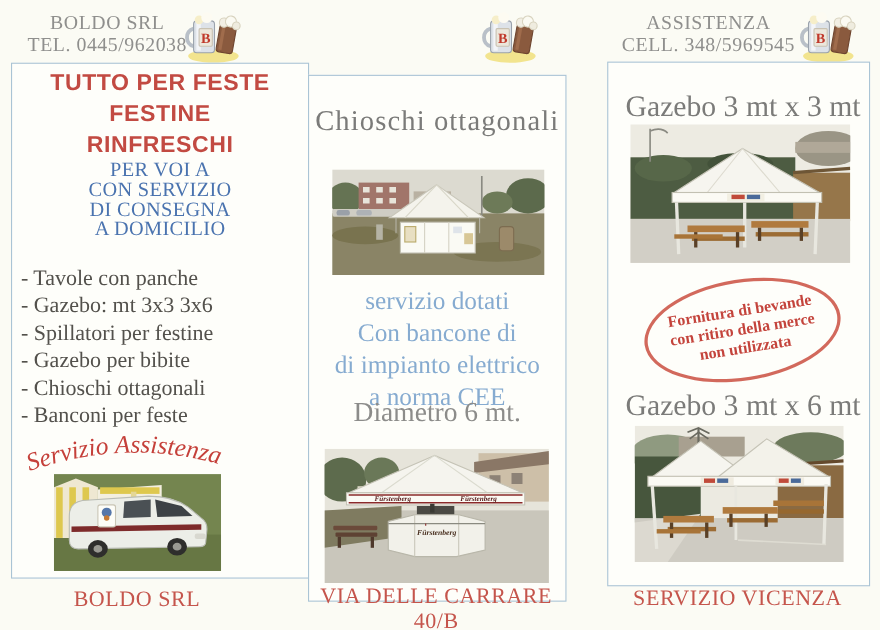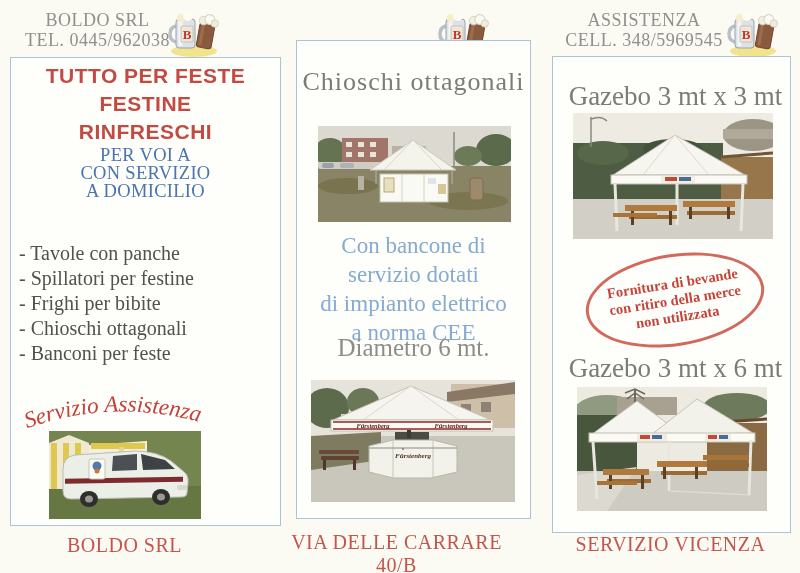--- a/index.html
+++ b/index.html
@@ -113,26 +113,28 @@
 
   <div class="panel" style="left:10px;top:57px;width:229px;height:467px;padding-left:40px;">
     <div class="redlines">
       <div>TUTTO PER FESTE</div>
       <div>FESTINE</div>
       <div>RINFRESCHI</div>
     </div>
     <div class="bluelines">
       <div>PER VOI A</div>
       <div>CON SERVIZIO</div>
+      <div>DI CONSEGNA</div>
       <div>A DOMICILIO</div>
     </div>
     <div class="itemlist">
       <div>- Tavole con panche</div>
+      <div>- Gazebo: mt 3x3 3x6</div>
       <div>- Spillatori per festine</div>
-      <div>- Frighi per bibite</div>
+      <div>- Gazebo per bibite</div>
       <div>- Chioschi ottagonali</div>
       <div>- Banconi per feste</div>
     </div>
     <svg class="arched" width="226" height="46" viewBox="0 0 226 46">
       <defs>
           <path id="arcp" d="M 12 40 Q 113 4 214 42" fill="none"></path>
         </defs>
       <text font-size="23" fill="#c5403a" font-style="italic" font-family="Liberation Serif,serif">
         <textPath href="#arcp" startOffset="2">Servizio Assistenza</textPath>
       </text>
@@ -160,21 +162,21 @@
         <circle cx="48" cy="40" r="2.5" fill="#c77a33"></circle>
         <ellipse cx="40" cy="68" rx="9" ry="8" fill="#2e2e2c"></ellipse>
         <ellipse cx="40" cy="68" rx="4" ry="3.5" fill="#9a9a92"></ellipse>
         <ellipse cx="112" cy="66" rx="9" ry="8" fill="#2e2e2c"></ellipse>
         <ellipse cx="112" cy="66" rx="4" ry="3.5" fill="#9a9a92"></ellipse>
         <rect x="128" y="54" width="10" height="5" rx="2" fill="#d8d8d0"></rect>
       </g>
     </svg>
   </div>
 
-  <div class="panel" style="left:280px;top:40px;width:233px;height:477px;margin-left:16px;">
+  <div class="panel" style="left:280px;top:68px;width:233px;height:477px;">
     <div class="midhead">Chioschi ottagonali</div>
 
     <svg class="photoA" width="193" height="96" viewBox="0 0 193 96">
       <rect width="193" height="96" fill="#dcdad0"></rect>
       <rect y="40" width="193" height="56" fill="#8a8466"></rect>
       <ellipse cx="30" cy="60" rx="30" ry="8" fill="#79734f"></ellipse>
       <ellipse cx="150" cy="75" rx="40" ry="9" fill="#7b7552"></ellipse>
       <ellipse cx="12" cy="26" rx="16" ry="14" fill="#657353"></ellipse>
       <ellipse cx="178" cy="24" rx="20" ry="16" fill="#5c6a4c"></ellipse>
       <ellipse cx="150" cy="30" rx="14" ry="10" fill="#6d7a58"></ellipse>
@@ -200,22 +202,22 @@
         <rect x="66" y="52" width="10" height="14" fill="#e8dfc2" stroke="#b9a96a"></rect>
         <rect x="110" y="52" width="8" height="6" fill="#dfe4ea"></rect>
         <rect x="120" y="58" width="8" height="10" fill="#d8c796"></rect>
         <line x1="58" y1="44" x2="58" y2="58" stroke="#b5b3a5"></line>
         <line x1="134" y1="44" x2="134" y2="58" stroke="#b5b3a5"></line>
       </g>
       <rect x="152" y="52" width="13" height="22" rx="3" fill="#9c8a6a" stroke="#7c6c50"></rect>
       <rect x="40" y="50" width="6" height="14" fill="#b5b3a5"></rect>
     </svg>
     <div class="bluebody">
+      <div>servizio dotati</div>
       <div>Con bancone di</div>
-      <div>servizio dotati</div>
       <div>di impianto elettrico</div>
       <div>a norma CEE</div>
     </div>
     <div class="diam">Diametro 6 mt.</div>
 
     <svg class="photoB" width="204" height="122" viewBox="0 0 204 122">
       <rect width="204" height="122" fill="#e6e4da"></rect>
       <rect x="140" y="4" width="64" height="44" fill="#cdbfa8"></rect>
       <polygon points="136,12 204,2 204,14 136,22" fill="#8a7766"></polygon>
       <rect x="150" y="24" width="10" height="10" fill="#8d8276"></rect>

